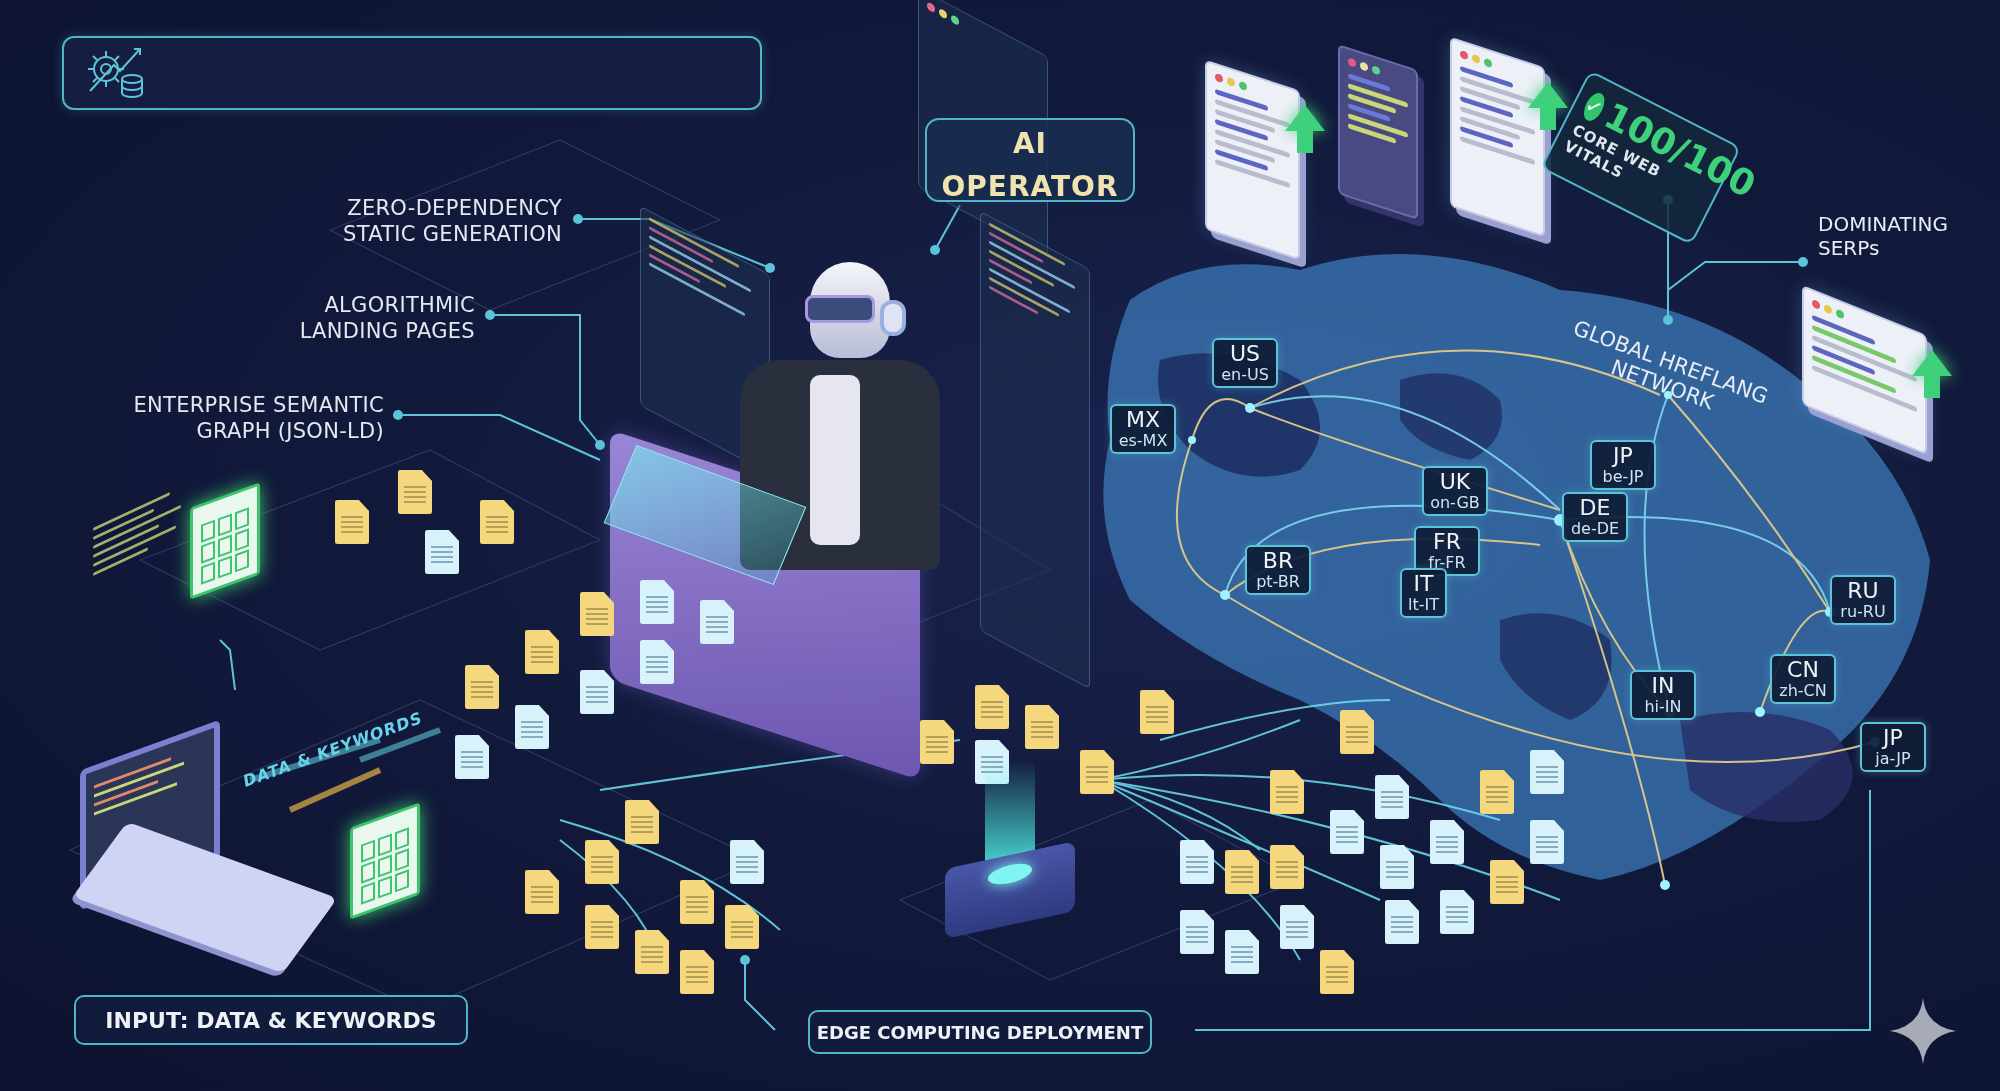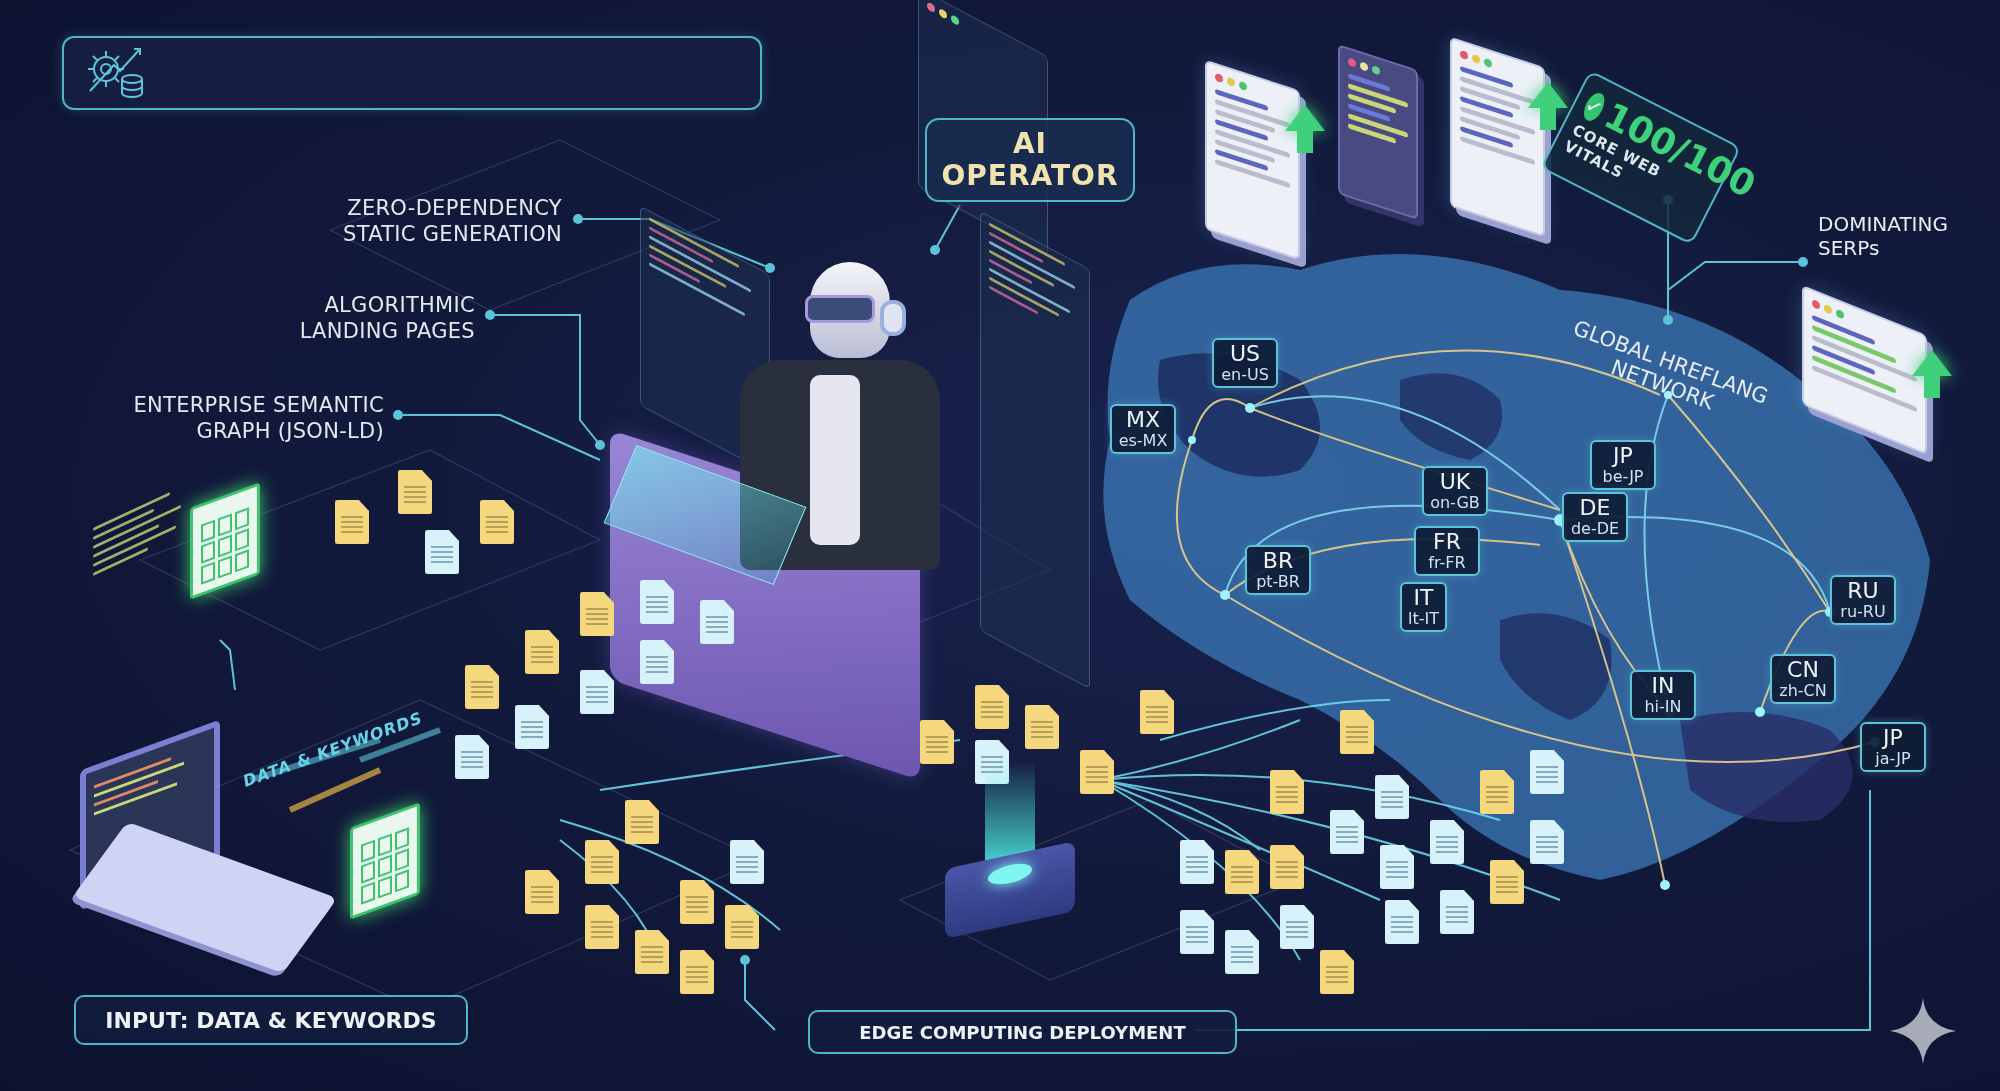--- a/index.html
+++ b/index.html
@@ -25,21 +25,21 @@
   .label {
     font-family: "DejaVu Sans", sans-serif; font-size: 21px; line-height: 26px;
     color: #e4e8f0; text-align: right; letter-spacing: 0.3px;
   }
 
   .ai-box {
     left: 925px; top: 118px; width: 210px; height: 84px;
     border: 2px solid #4fb6c8; border-radius: 14px; background: rgba(24,44,80,0.9);
     display: flex; flex-direction: column; align-items: center; justify-content: center;
   }
-  .ai-box span { font-weight: bold; font-size: 28px; line-height: 32px; color: #f1e3b0; letter-spacing: 1px; }
+  .ai-box span { font-weight: bold; font-size: 28px; line-height: 32px; color: #f1e3b0; letter-spacing: 1px; margin-top: 11px; }
 
   .locale {
     border: 2px solid #5cc4d8; border-radius: 6px; background: rgba(14,28,54,0.92);
     text-align: center; padding: 2px 6px; min-width: 66px;
     box-shadow: 0 0 8px rgba(92,196,216,0.35);
   }
   .locale .code { display: block; font-weight: normal; font-size: 22px; line-height: 24px; color: #f0f2f6; }
   .locale .lang { display: block; font-size: 16px; line-height: 18px; color: #cfe4ee; }
 
   .bottom-box {
@@ -497,21 +497,21 @@
   <span class="lang">de-DE</span>
 </div>
 <div class="abs locale" style="left:1414px; top:526px;">
   <span class="code">FR</span>
   <span class="lang">fr-FR</span>
 </div>
 <div class="abs locale" style="left:1245px; top:545px;">
   <span class="code">BR</span>
   <span class="lang">pt-BR</span>
 </div>
-<div class="abs locale" style="left:1400px; top:582px; min-width:44px;">
+<div class="abs locale" style="left:1400px; top:568px; min-width:44px;">
   <span class="code">IT</span>
   <span class="lang">lt-IT</span>
 </div>
 <div class="abs locale" style="left:1630px; top:670px;">
   <span class="code">IN</span>
   <span class="lang">hi-IN</span>
 </div>
 <div class="abs locale" style="left:1770px; top:654px;">
   <span class="code">CN</span>
   <span class="lang">zh-CN</span>
@@ -519,17 +519,17 @@
 <div class="abs locale" style="left:1830px; top:575px;">
   <span class="code">RU</span>
   <span class="lang">ru-RU</span>
 </div>
 <div class="abs locale" style="left:1860px; top:722px;">
   <span class="code">JP</span>
   <span class="lang">ja-JP</span>
 </div>
 
 <div class="abs bottom-box" style="left:74px; top:995px; width:394px; height:50px; font-size:22px;">INPUT: DATA &amp; KEYWORDS</div>
-<div class="abs bottom-box" style="left:808px; top:1010px; width:429px; height:44px; font-size:18px;border-radius:10px;">EDGE COMPUTING DEPLOYMENT</div>
+<div class="abs bottom-box" style="left:808px; top:1010px; width:344px; height:44px; font-size:18px;border-radius:10px;">EDGE COMPUTING DEPLOYMENT</div>
 
 <svg class="abs sparkle" viewBox="0 0 70 70">
   <path d="M35 2 Q38 30 68 35 Q38 40 35 68 Q32 40 2 35 Q32 30 35 2Z" fill="#a7abb8"></path>
 </svg>
 
 </body></html>

